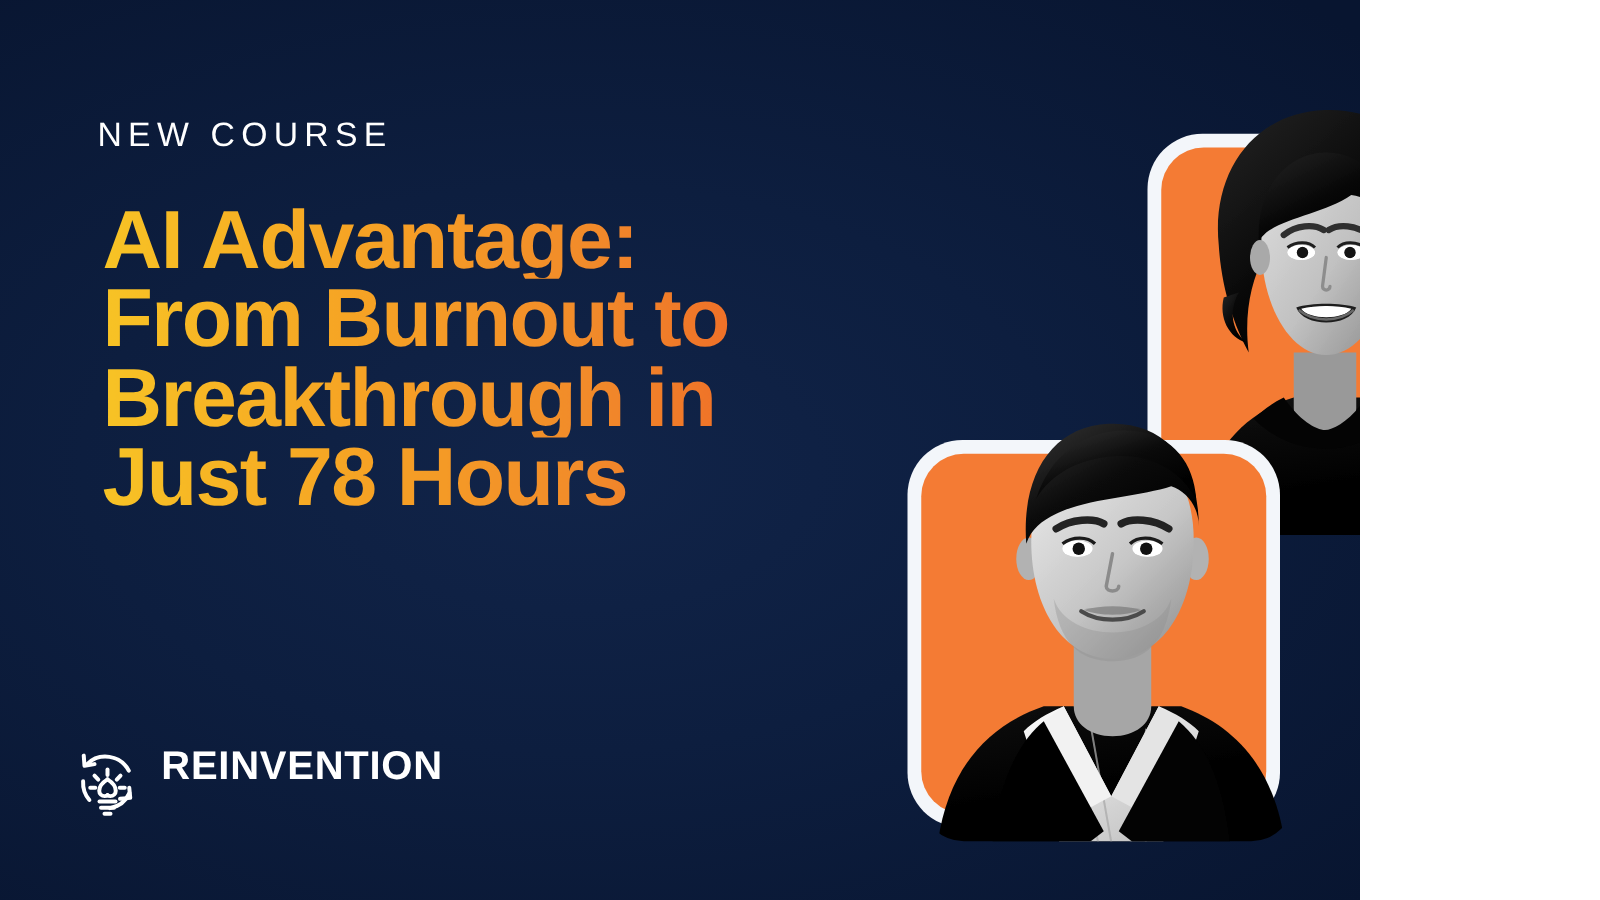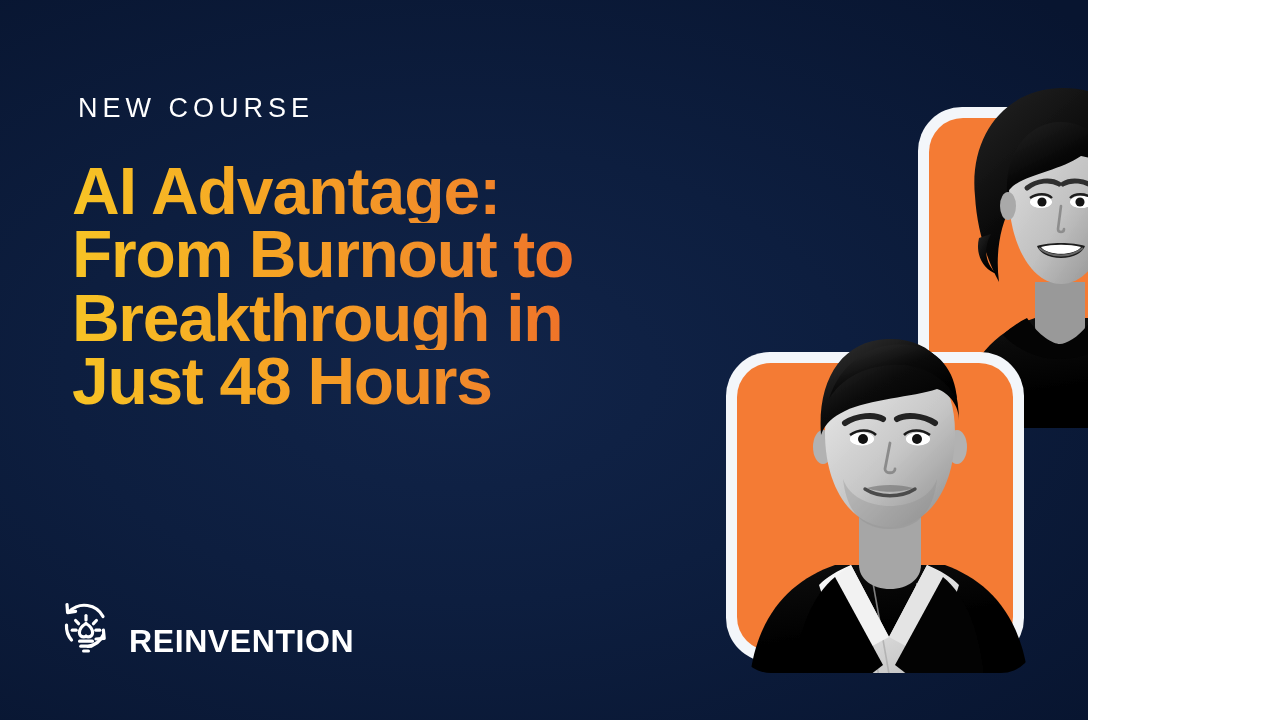--- a/index.html
+++ b/index.html
@@ -24,21 +24,21 @@
     font-size:27px;
     font-weight:400;
     letter-spacing:5.0px;
     color:#FFFFFF;
     line-height:1;
     white-space:nowrap;
   }
 
   .headline {
     position:absolute;
-    left:72px; top:160px;
+    left:82px; top:160px;
     width:700px;
   }
   .headline-line {
     display:block;
     font-size:66px;
     font-weight:800;
     line-height:0.96;
     letter-spacing:-1.3px;
     white-space:nowrap;
     background-image:linear-gradient(90deg,#F7C325 0%, #F6A424 28%, #F18A2A 56%, #EE6327 80%, #EC5527 100%);
@@ -47,21 +47,21 @@
     color:transparent;
     -webkit-text-fill-color:transparent;
   }
   .headline-line.l1 { letter-spacing:-1.0px; }
 
   
   .logo {
     position:absolute;
     left:58px; bottom:62px;
     display:flex;
-    align-items:flex-end;
+    align-items:flex-start;
     gap:15px;
   }
   .logo-mark { width:56px; height:62px; display:block; flex:0 0 auto; }
   .logo-text {
     display:flex; flex-direction:column;
     justify-content:center;
     line-height:1.02;
   }
   .logo-text span {
     font-size:32px;
@@ -118,21 +118,21 @@
 <body>
 
 <div id="stage">
 
   <div class="eyebrow">NEW COURSE</div>
 
   <div class="headline">
     <span class="headline-line l1">AI Advantage:</span>
     <span class="headline-line">From Burnout to</span>
     <span class="headline-line">Breakthrough in</span>
-    <span class="headline-line">Just 48 Hours</span>
+    <span class="headline-line">Just 78 Hours</span>
   </div>
 
   <div class="logo">
     <svg class="logo-mark" viewBox="0 0 56 62" aria-hidden="true">
       <g fill="none" stroke="#FFFFFF" stroke-width="3.2" stroke-linecap="round" stroke-linejoin="round">
 
         <path d="M11.5 15.5 A21 21 0 0 1 45 20.5"></path>
         <path d="M45.5 38.5 A21 21 0 0 1 30 50.5"></path>
         <path d="M13.5 44 A21 21 0 0 1 8.5 29"></path>
 

